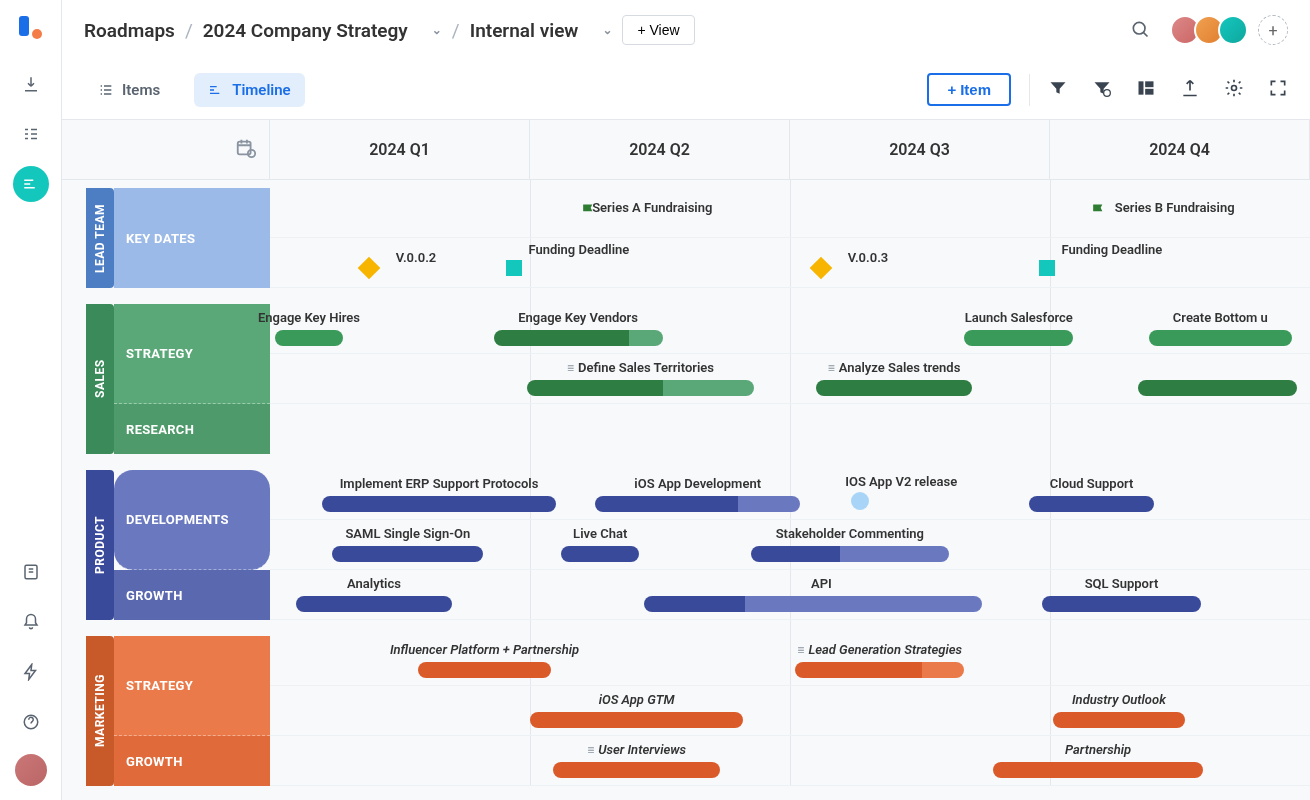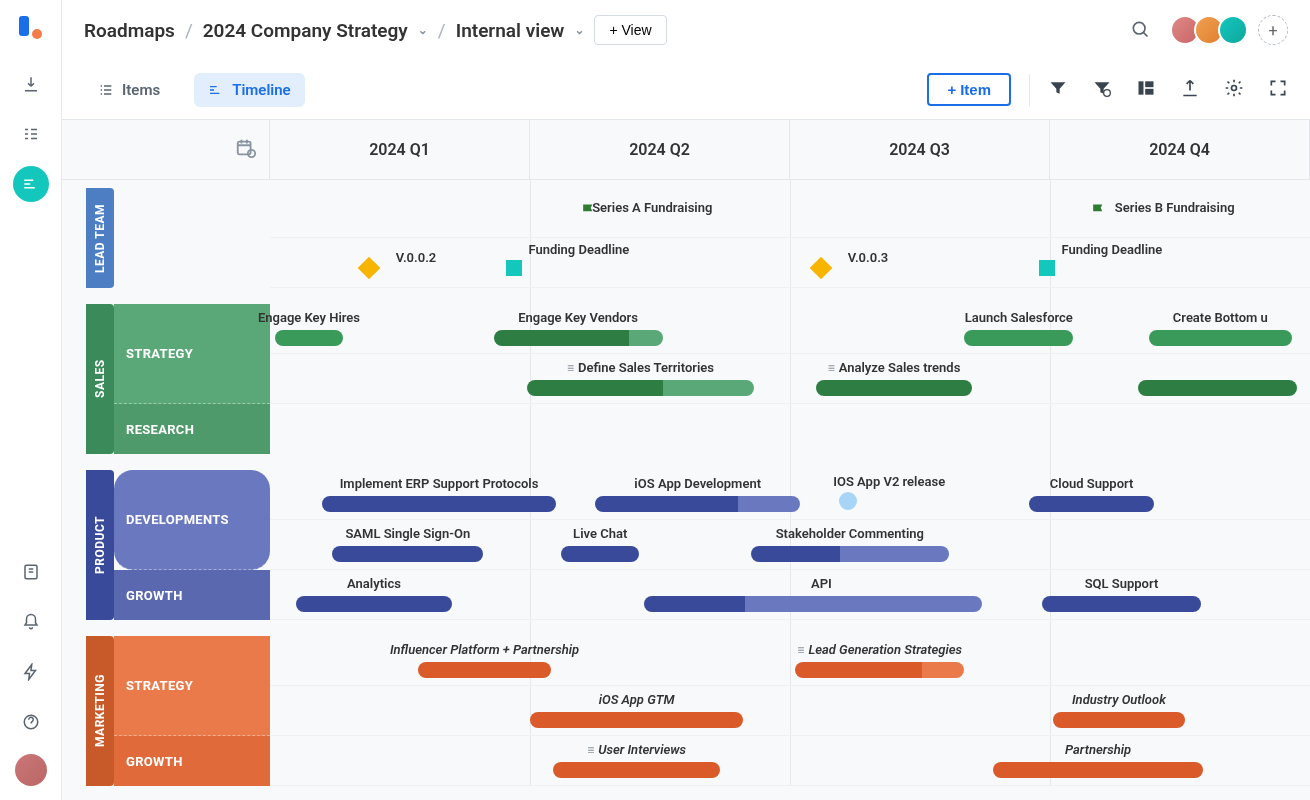--- a/index.html
+++ b/index.html
@@ -11,21 +11,21 @@
   .rail-icon { width: 36px; height: 36px; display: flex; align-items: center; justify-content: center; border-radius: 50%; margin-bottom: 14px; cursor: pointer; }
   .rail-icon.active { background: #14c7bd; color: #fff; }
   .rail-icon svg { width: 18px; height: 18px; }
   .rail-spacer { flex: 1; }
   .avatar { width: 32px; height: 32px; border-radius: 50%; background: #c77; margin-bottom: 14px; }
   
   
   .header { position: absolute; left: 62px; top: 0; right: 0; height: 60px; display: flex; align-items: center; padding: 0 22px; }
   .breadcrumb { display: flex; align-items: center; gap: 10px; font-size: 19px; font-weight: 600; }
   .breadcrumb .sep { color: #aab4bf; font-weight: 400; }
-  .breadcrumb .drop { display: inline-flex; align-items: center; gap: 10px; cursor: pointer; }
+  .breadcrumb .drop { display: inline-flex; align-items: center; gap: 24px; cursor: pointer; }
   .breadcrumb .chev { font-size: 12px; color: #8a94a0; }
   .add-view-btn { margin-left: 10px; border: 1px solid #d6dbe1; border-radius: 4px; padding: 6px 14px; font-size: 14px; background: #fff; cursor: pointer; display: inline-flex; align-items: center; gap: 4px; }
   .header-spacer { flex: 1; }
   .header-right { display: flex; align-items: center; gap: 10px; }
   .avatar-sm { width: 30px; height: 30px; border-radius: 50%; background: #f0a050; margin-left: -6px; border: 2px solid #fff; }
   .avatar-sm:first-child { margin-left: 0; }
   .add-avatar { width: 30px; height: 30px; border-radius: 50%; border: 1px dashed #b0b8c0; display: flex; align-items: center; justify-content: center; cursor: pointer; font-size: 16px; color: #666; }
   
   
   .subheader { position: absolute; left: 62px; top: 60px; right: 0; height: 60px; display: flex; align-items: center; padding: 0 22px; border-bottom: 1px solid #e4e8ec; }
@@ -66,21 +66,21 @@
   .row-inner { position: absolute; left: 0; right: 0; top: 0; bottom: 0; }
   
   .bar { position: absolute; height: 16px; border-radius: 8px; top: 26px; }
   .bar-label { position: absolute; top: 6px; font-size: 13px; font-weight: 600; color: #333; white-space: nowrap; }
   .bar-label.has-icon::before { content: "≡"; margin-right: 4px; color: #8a94a0; font-size: 12px; }
   
   .milestone { position: absolute; top: 22px; }
   .milestone.diamond { width: 16px; height: 16px; transform: rotate(45deg); background: #f7b500; }
   .milestone.square { width: 16px; height: 16px; background: #14c7bd; }
   .milestone.flag svg { width: 20px; height: 20px; fill: #2e7d32; }
-  .milestone.circle { width: 18px; height: 18px; border-radius: 50%; background: #a8d5f7; }
+  .milestone.circle { width: 18px; height: 18px; border-radius: 50%; background: #a8d5f7; margin-left: 12px; }
   .milestone-label { position: absolute; top: -18px; left: 22px; font-size: 13px; font-weight: 600; white-space: nowrap; }
   .milestone.diamond .milestone-label { transform: rotate(-45deg); transform-origin: left top; left: 14px; top: -24px; }
   
   
   .c-lead-tab { background: #4d7ec4; }
   .c-lead { background: #9cbae8; }
   .c-sales-tab { background: #3a8a5a; }
   .c-sales { background: #5aa877; }
   .c-sales-sub { background: #4f9a6a; }
   .c-product-tab { background: #3a4a9a; }
@@ -247,20 +247,23 @@
   <div class="timeline-body">
     <div class="grid-lines" id="grid-lines">
         <div class="grid-line" style="left: 260px;"></div>
         <div class="grid-line" style="left: 520px;"></div>
         <div class="grid-line" style="left: 780px;"></div>
       </div>
     <div id="swimlanes">
         <div class="swimlane-group">
           <div class="swimlane-label-col" style="height: 100px;">
             <div class="group-tab c-lead-tab">LEAD TEAM</div>
+            <div class="lanes-labels">
+              <div class="lane-label c-lead" style="flex: 2 1 0%;">KEY DATES</div>
+            </div>
           </div>
           <div class="swimlane-content" style="height: 100px;">
             <div class="row">
               <div class="row-inner">
                 <div class="milestone flag" style="left: 309.2px; top: 14px;"><svg viewBox="0 0 24 24">
                     <path d="M5 3v18M5 3h11l-2 4 2 4H5"></path>
                   </svg><div class="milestone-label" style="top: -2px; left: 13px; text-align: right;">Series A Fundraising</div></div>
                 <div class="milestone flag" style="left: 818.8px; top: 14px;"><svg viewBox="0 0 24 24">
                     <path d="M5 3v18M5 3h11l-2 4 2 4H5"></path>
                   </svg><div class="milestone-label" style="top: -2px; left: 26px;">Series B Fundraising</div></div>

